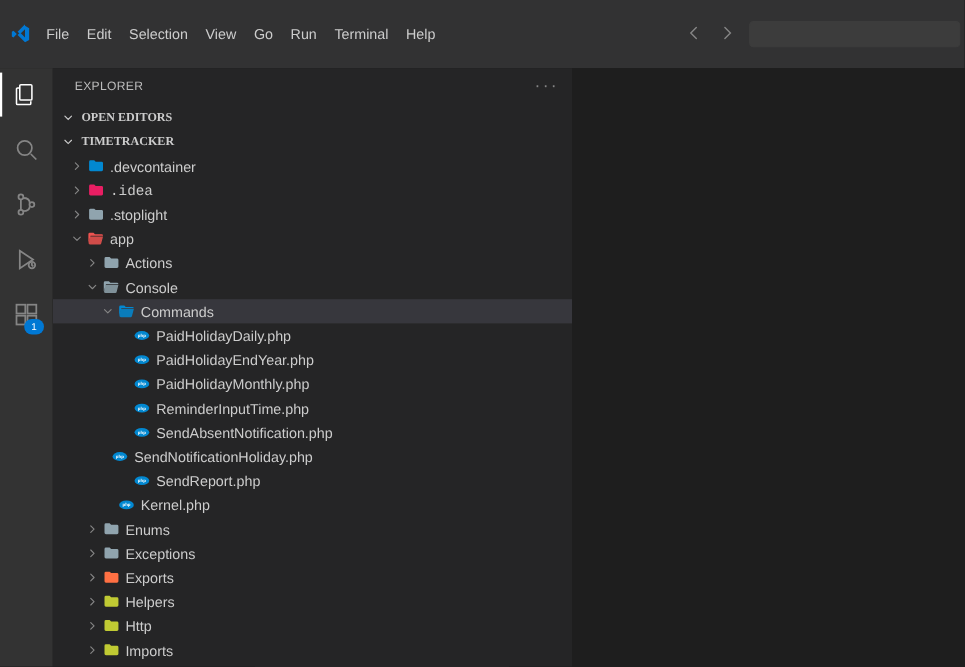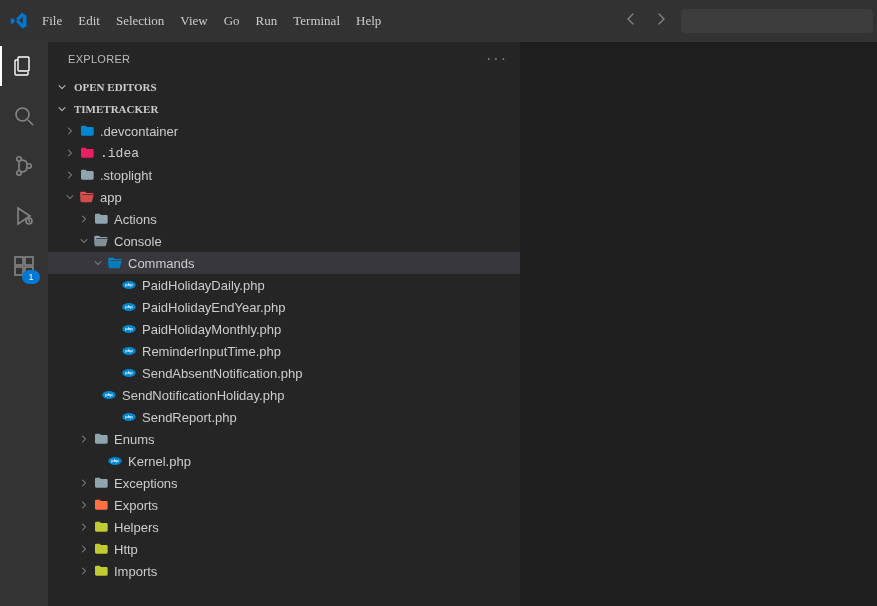--- a/index.html
+++ b/index.html
@@ -9,21 +9,21 @@
     --activity: #333333;
     --text : #cccccc;
     --text-muted:#a0a0a0;
     --highlight:#37373d;
     --section-hdr:#bbbbbb;
     --accent-blue:#0078d4;
     --icon-dim:#858585;
   }
   html,body{margin:0;padding:0;height:100%;width:100%;background:var(--bg);font-family:"Segoe UI",Arial,sans-serif;font-size:13px;color:var(--text);overflow:hidden;}
   
-  .titlebar{height:30px;background:var(--titlebar);display:flex;align-items:center;padding:6px 4px;font-family:Liberation Serif, serif;}
+  .titlebar{height:30px;background:var(--titlebar);display:flex;align-items:center;padding:16px 4px;}
   .logo{width:30px;display:flex;align-items:center;justify-content:center;}
   .menu{display:flex;}
   .menu-item{padding:0 8px;line-height:30px;color:var(--text);cursor:default;}
   .tb-spacer{flex:1;}
   .navbuttons{display:flex;align-items:center;gap:14px;margin-right:12px;color:var(--icon-dim);}
   .search-slot{width:190px;height:22px;background:#3c3c3c;border:1px solid #3c3c3c;border-radius:4px;}
   
   .layout{display:flex;height:calc(100% - 30px);}
   .activitybar{width:48px;background:var(--activity);display:flex;flex-direction:column;align-items:center;padding-top:8px;gap:18px;}
   .act-icon{color:var(--icon-dim);position:relative;display:flex;align-items:center;justify-content:center;width:48px;height:32px;}
@@ -304,42 +304,42 @@
         <div class="tree-row" style="padding-left: 56px; text-align: right;">
           <span class="chev"></span>
           <span class="ficon">
             <svg width="16" height="16" viewBox="0 0 24 24">
               <ellipse cx="12" cy="12" rx="10" ry="6" fill="#0288d1"></ellipse>
               <text x="12" y="14" font-size="6" font-family="Arial" font-weight="bold" fill="#fff" text-anchor="middle">php</text>
             </svg>
           </span>
           <span class="label">SendReport.php</span>
         </div>
+        <div class="tree-row" style="padding-left: 42px;">
+          <span class="chev"></span>
+          <span class="ficon">
+            <svg width="16" height="16" viewBox="0 0 24 24">
+              <ellipse cx="12" cy="12" rx="10" ry="6" fill="#0288d1"></ellipse>
+              <text x="12" y="14" font-size="6" font-family="Arial" font-weight="bold" fill="#fff" text-anchor="middle">php</text>
+            </svg>
+          </span>
+          <span class="label">Kernel.php</span>
+        </div>
         <div class="tree-row" style="padding-left: 28px;">
           <span class="chev">
             <svg viewBox="0 0 16 16">
               <path d="M6 4l4 4-4 4" stroke="currentColor" stroke-width="1.4" fill="none" stroke-linecap="round" stroke-linejoin="round"></path>
             </svg>
           </span>
           <span class="ficon">
             <svg width="16" height="16" viewBox="0 0 24 24">
               <path fill="#90a4ae" d="M3 6a2 2 0 012-2h5l2 2h8a2 2 0 012 2v9a2 2 0 01-2 2H5a2 2 0 01-2-2V6z"></path>
             </svg>
           </span>
           <span class="label">Enums</span>
-        </div>
-        <div class="tree-row" style="padding-left: 42px;">
-          <span class="chev"></span>
-          <span class="ficon">
-            <svg width="16" height="16" viewBox="0 0 24 24">
-              <ellipse cx="12" cy="12" rx="10" ry="6" fill="#0288d1"></ellipse>
-              <text x="12" y="14" font-size="6" font-family="Arial" font-weight="bold" fill="#fff" text-anchor="middle">php</text>
-            </svg>
-          </span>
-          <span class="label">Kernel.php</span>
         </div>
         <div class="tree-row" style="padding-left: 28px;">
           <span class="chev">
             <svg viewBox="0 0 16 16">
               <path d="M6 4l4 4-4 4" stroke="currentColor" stroke-width="1.4" fill="none" stroke-linecap="round" stroke-linejoin="round"></path>
             </svg>
           </span>
           <span class="ficon">
             <svg width="16" height="16" viewBox="0 0 24 24">
               <path fill="#90a4ae" d="M3 6a2 2 0 012-2h5l2 2h8a2 2 0 012 2v9a2 2 0 01-2 2H5a2 2 0 01-2-2V6z"></path>

